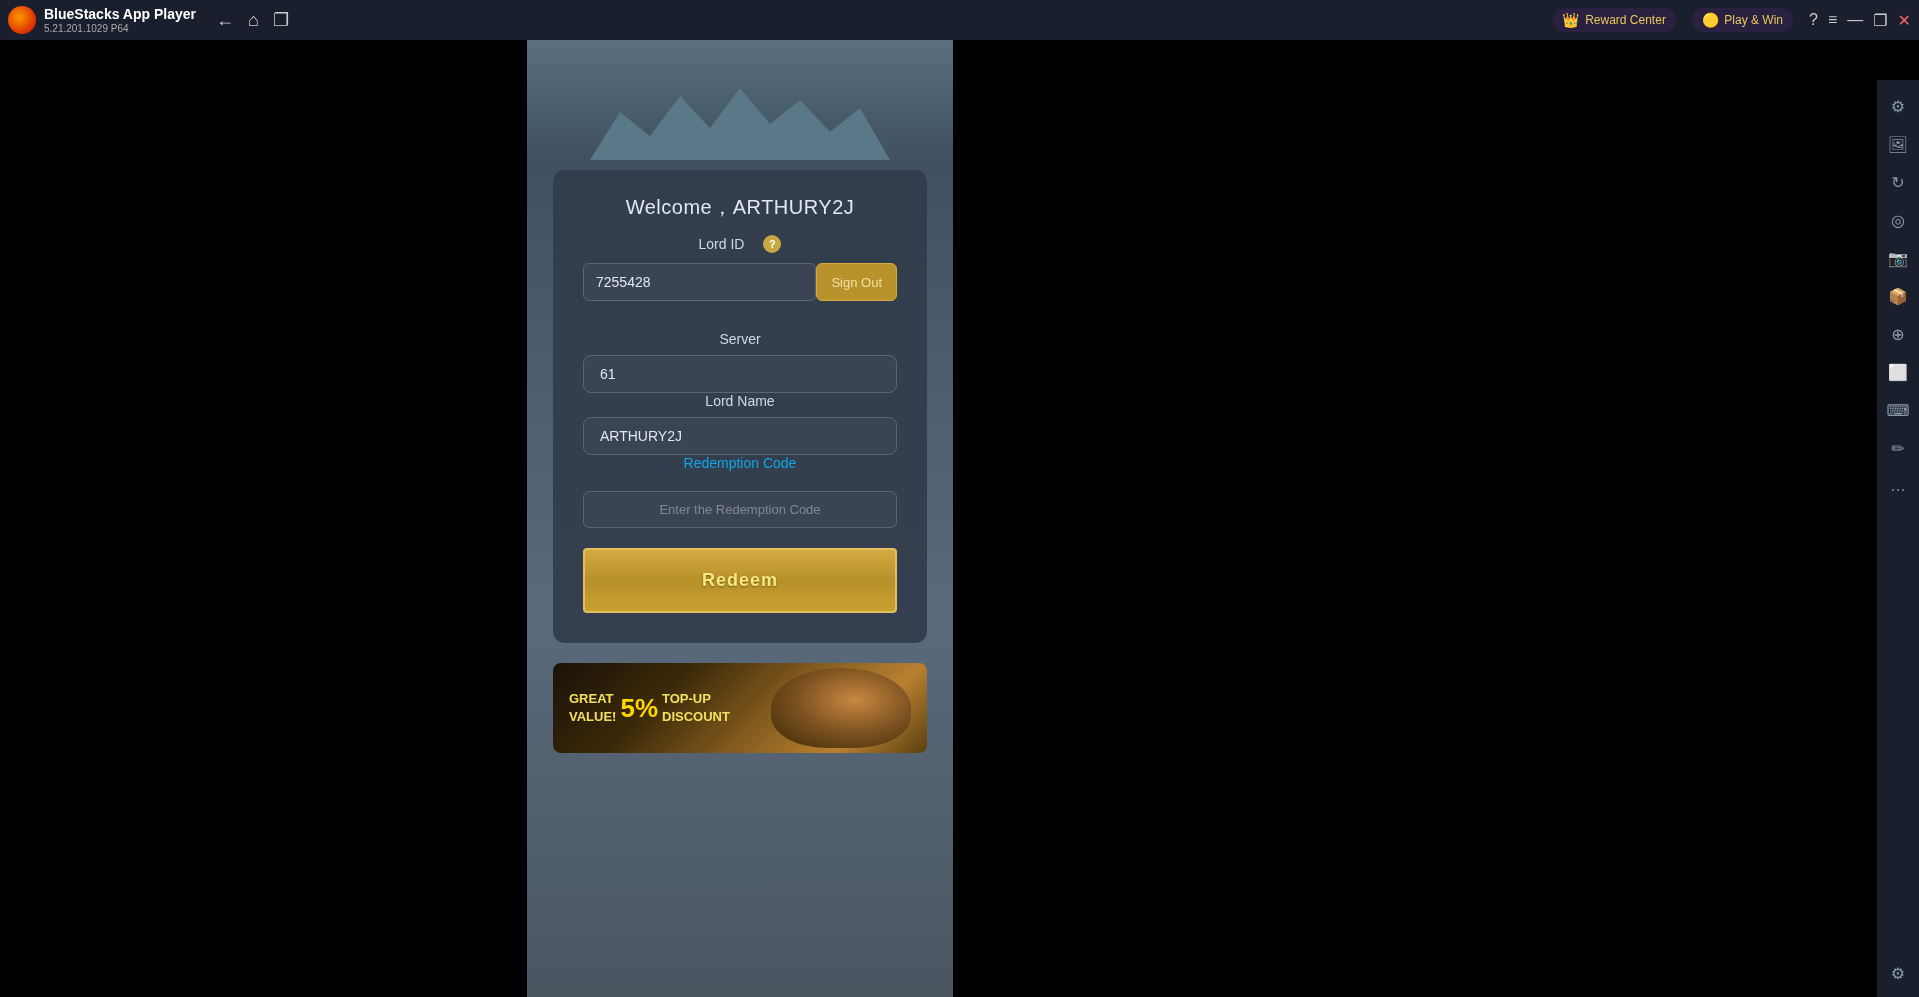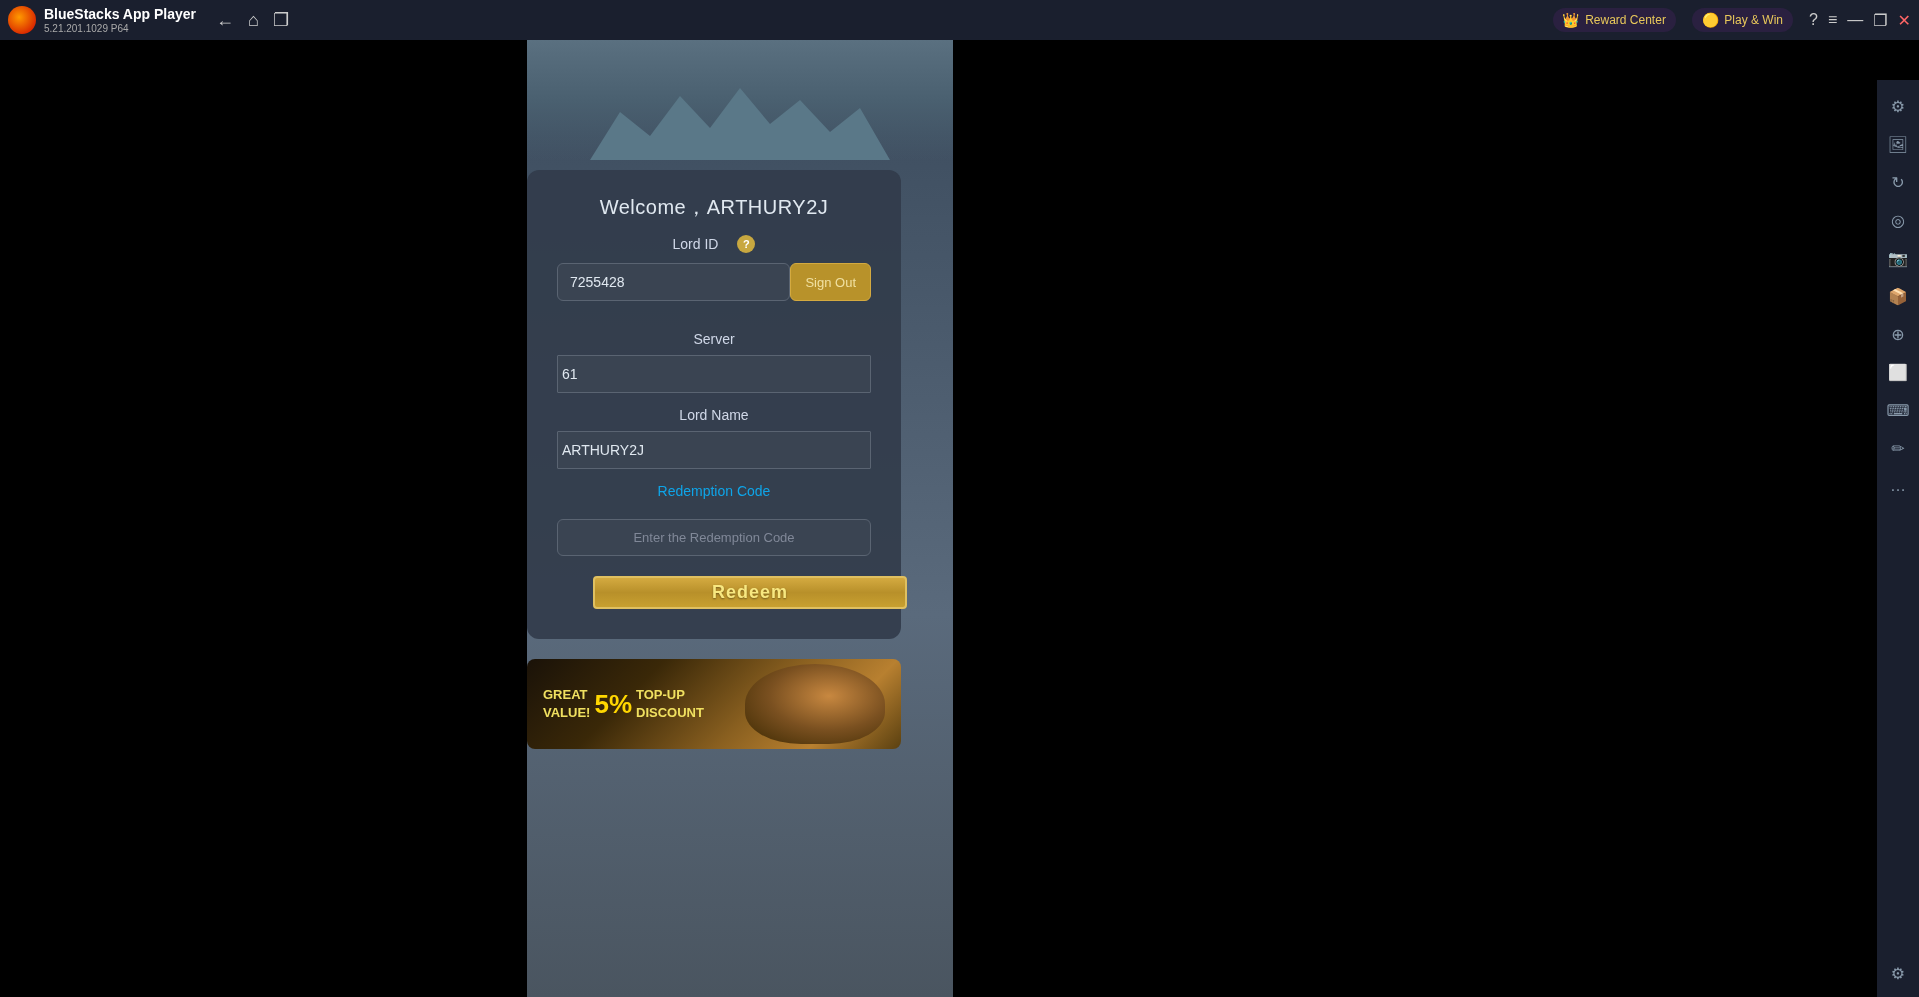--- a/index.html
+++ b/index.html
@@ -125,21 +125,21 @@
 
     
     .game-panel {
       width: 426px;
       height: 957px;
       background: linear-gradient(180deg, #3a4a5c 0%, #4a5a6c 30%, #5a6a7c 60%, #4a5560 100%);
       position: relative;
       overflow: hidden;
       display: flex;
       flex-direction: column;
-      align-items: flex-start;
+      align-items: center;
     }
 
     
     .top-silhouette {
       width: 100%;
       height: 120px;
       position: relative;
       overflow: hidden;
     }
     .silhouette-bg {
@@ -227,26 +227,25 @@
       text-align: center;
       color: #d0d8e8;
       font-size: 14px;
       margin-bottom: 8px;
     }
 
     .field-input {
       width: 100%;
       background: #3a4452;
       border: 1px solid #5a6472;
-      border-radius: 1px;
-      padding: 10px 4px;
+      border-radius: 8px;
+      padding: 10px 16px;
       color: #e0e8f0;
       font-size: 14px;
       outline: none;
-      margin-bottom: 14px;
     }
     .field-input[readonly] {
       cursor: default;
     }
 
     .redemption-label {
       text-align: center;
       color: #0ea5e9;
       font-size: 14px;
       margin-bottom: 8px;
@@ -270,25 +269,24 @@
     }
 
     .redeem-btn {
       width: 100%;
       background: linear-gradient(180deg, #d4aa40 0%, #b8902a 50%, #c8a030 100%);
       border: 2px solid #e0c060;
       border-radius: 4px;
       color: #f8e880;
       font-size: 18px;
       font-weight: bold;
-      padding: 4px;
+      padding: 20px;
       cursor: pointer;
       letter-spacing: 1px;
       text-shadow: 0 1px 2px rgba(0,0,0,0.4);
-      margin-left: 36px;
     }
 
     
     .banner {
       width: 374px;
       height: 90px;
       background: linear-gradient(135deg, #1a1208 0%, #3a2808 30%, #8a6020 60%, #b88030 80%, #5a4010 100%);
       border-radius: 8px;
       margin-top: 20px;
       display: flex;

